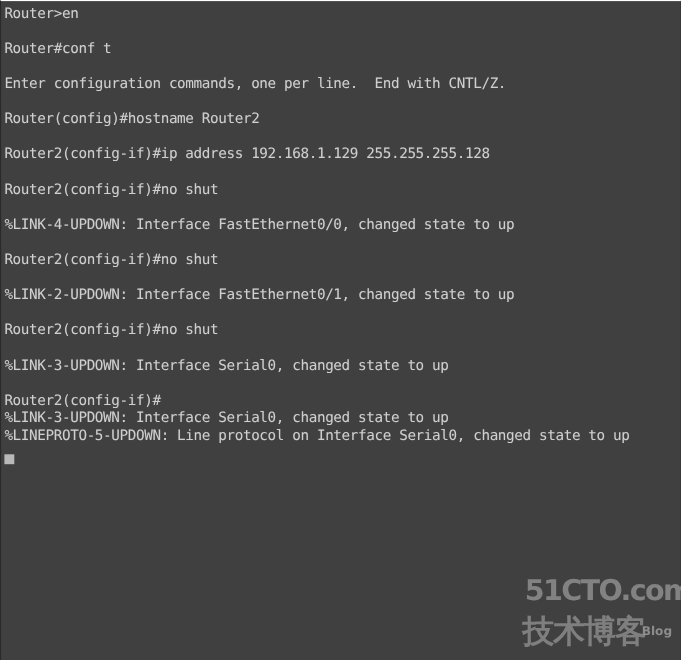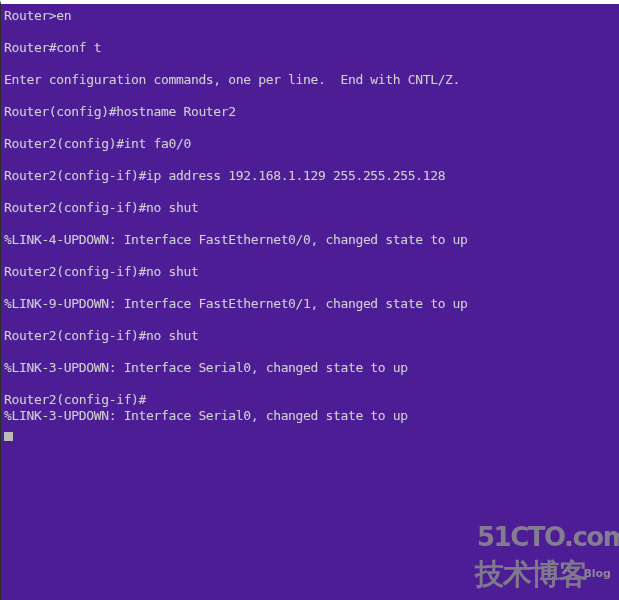--- a/index.html
+++ b/index.html
@@ -12,23 +12,23 @@
     width: 619px;
     height: 600px;
     overflow: hidden;
     font-family: "DejaVu Sans Mono", "Liberation Mono", monospace;
   }
 
   #terminal {
     position: relative;
     width: 619px;
     height: 600px;
-    background: #4c1d95;
+    background: #404040;
     border-left: 1px solid #2a2a2a;
-    border-top: 4px solid #ffffff;
+    border-top: 1px solid #ffffff;
     box-sizing: border-box;
     overflow: hidden;
   }
 
   .console-body {
     position: absolute;
     left: 0;
     top: 0;
     width: 619px;
     padding: 4px 0 0 3px;
@@ -116,30 +116,30 @@
 
 <div id="terminal">
 
   <div class="console-body">
 
     <div id="lines-container">
         <div class="line gap">Router&gt;en</div>
         <div class="line gap">Router#conf t</div>
         <div class="line gap">Enter configuration commands, one per line.  End with CNTL/Z.</div>
         <div class="line gap">Router(config)#hostname Router2</div>
-        <div class="line gap">Router2(config)#int fa0/0</div>
         <div class="line gap">Router2(config-if)#ip address 192.168.1.129 255.255.255.128</div>
         <div class="line gap">Router2(config-if)#no shut</div>
         <div class="line gap">%LINK-4-UPDOWN: Interface FastEthernet0/0, changed state to up</div>
         <div class="line gap">Router2(config-if)#no shut</div>
-        <div class="line gap">%LINK-9-UPDOWN: Interface FastEthernet0/1, changed state to up</div>
+        <div class="line gap">%LINK-2-UPDOWN: Interface FastEthernet0/1, changed state to up</div>
         <div class="line gap">Router2(config-if)#no shut</div>
         <div class="line gap">%LINK-3-UPDOWN: Interface Serial0, changed state to up</div>
         <div class="line">Router2(config-if)#</div>
         <div class="line">%LINK-3-UPDOWN: Interface Serial0, changed state to up</div>
+        <div class="line">%LINEPROTO-5-UPDOWN: Line protocol on Interface Serial0, changed state to up</div>
       </div>
 
     <div class="cursor-row">
       <span class="cursor-block"></span>
     </div>
   </div>
 
   <div id="watermark">
     <div class="wm-top">51CTO.com</div>
     <div class="wm-bottom-cn">技术博客</div>

